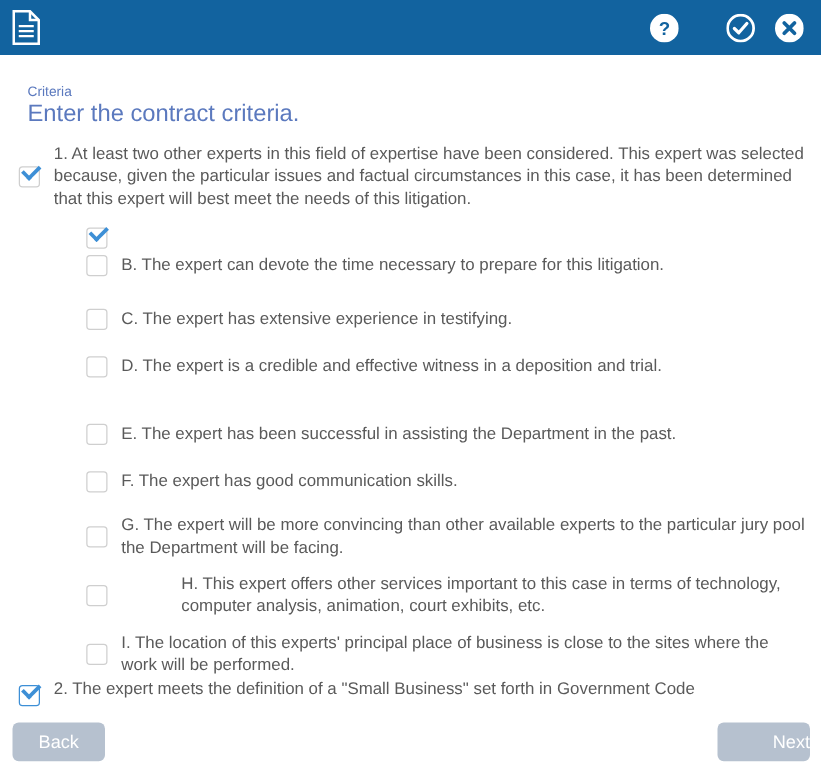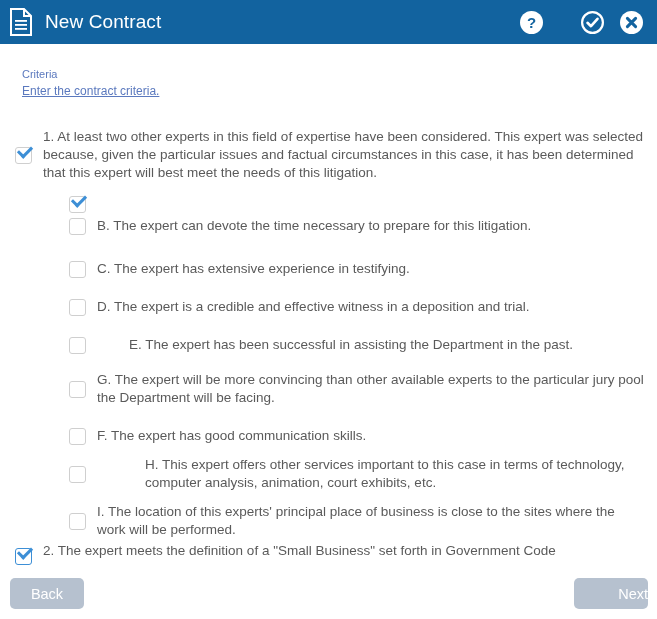--- a/index.html
+++ b/index.html
@@ -57,23 +57,22 @@
     top: 66px;
     line-height: 17px;
   }
   .criteria-title {
     color: #5B79BE;
     font-size: 11px;
     display: block;
   }
   .criteria-sub {
     color: #5B79BE;
-    font-size: 12px;
+    font-size: 19px;
     display: block;
-    text-decoration: underline;
   }
 
   
   .list-area {
     position: absolute;
     left: 0;
     top: 112px;
     width: 657px;
     height: 450px;
     overflow: hidden;
@@ -193,21 +192,20 @@
 <div class="titlebar">
   <span class="doc-icon">
     <svg viewBox="0 0 24 28" width="24" height="28">
       <path d="M2 1 h13 l7 7 v19 h-20 z" fill="none" stroke="#ffffff" stroke-width="2"></path>
       <path d="M15 1 v7 h7" fill="none" stroke="#ffffff" stroke-width="2"></path>
       <rect x="6" y="12" width="12" height="1.8" fill="#ffffff"></rect>
       <rect x="6" y="16" width="12" height="1.8" fill="#ffffff"></rect>
       <rect x="6" y="20" width="12" height="1.8" fill="#ffffff"></rect>
     </svg>
   </span>
-  <span class="title-text">New Contract</span>
   <span class="titlebar-spacer"></span>
 
   <span class="tb-icon help">
     <svg viewBox="0 0 23 23" width="23" height="23">
       <circle cx="11.5" cy="11.5" r="11.5" fill="#ffffff"></circle>
       <text x="11.5" y="17" font-family="Liberation Sans, sans-serif" font-size="15" font-weight="bold" fill="#12639F" text-anchor="middle">?</text>
     </svg>
   </span>
 
   <span class="tb-icon confirm">
@@ -225,21 +223,21 @@
   </span>
 </div>
 
 <div class="criteria-block">
   <span class="criteria-title">Criteria</span>
   <span class="criteria-sub">Enter the contract criteria.</span>
 </div>
 
 <div class="list-area">
 
-  <div class="q-row level1" style="margin-top:16px;">
+  <div class="q-row level1" style="margin-top:2px;">
     <span class="cb-wrap-mid">
       <span class="cb checked"></span>
     </span>
     <span class="q-text">1. At least two other experts in this field of expertise have been considered. This expert was selected because, given the particular
 issues and factual circumstances in this case, it has been determined that this expert will best meet the needs of this litigation.</span>
   </div>
 
   <div class="q-row level2" style="margin-top:12px;">
     <span class="cb checked" style="margin-top:2px;"></span>
   </div>
@@ -252,37 +250,37 @@
   <div class="q-row level2" style="margin-top:25px;">
     <span class="cb" style="margin-top:1px;"></span>
     <span class="q-text">C. The expert has extensive experience in testifying.</span>
   </div>
 
   <div class="q-row level2" style="margin-top:20px;">
     <span class="cb" style="margin-top:1px;"></span>
     <span class="q-text">D. The expert is a credible and effective witness in a deposition and trial.</span>
   </div>
 
-  <div class="q-row level2" style="margin-top:20px;gap:32px;">
+  <div class="q-row level2" style="margin-top:36px;">
     <span class="cb" style="margin-top:1px;"></span>
     <span class="q-text">E. The expert has been successful in assisting the Department in the past.</span>
+  </div>
+
+  <div class="q-row level2" style="margin-top:20px;">
+    <span class="cb" style="margin-top:1px;"></span>
+    <span class="q-text">F. The expert has good communication skills.</span>
   </div>
 
   <div class="q-row level2" style="margin-top:17px;">
     <span class="cb-wrap-mid">
       <span class="cb"></span>
     </span>
     <span class="q-text">G. The expert will be more convincing than other available experts to the particular jury pool the Department will be facing.</span>
   </div>
 
-  <div class="q-row level2" style="margin-top:20px;">
-    <span class="cb" style="margin-top:1px;"></span>
-    <span class="q-text">F. The expert has good communication skills.</span>
-  </div>
-
   <div class="q-row level2" style="margin-top:11px;gap:48px;">
     <span class="cb-wrap-mid">
       <span class="cb"></span>
     </span>
     <span class="q-text">H. This expert offers other services important to this case in terms of technology, computer analysis, animation, court exhibits, etc.</span>
   </div>
 
   <div class="q-row level2" style="margin-top:11px;">
     <span class="cb-wrap-mid">
       <span class="cb"></span>

